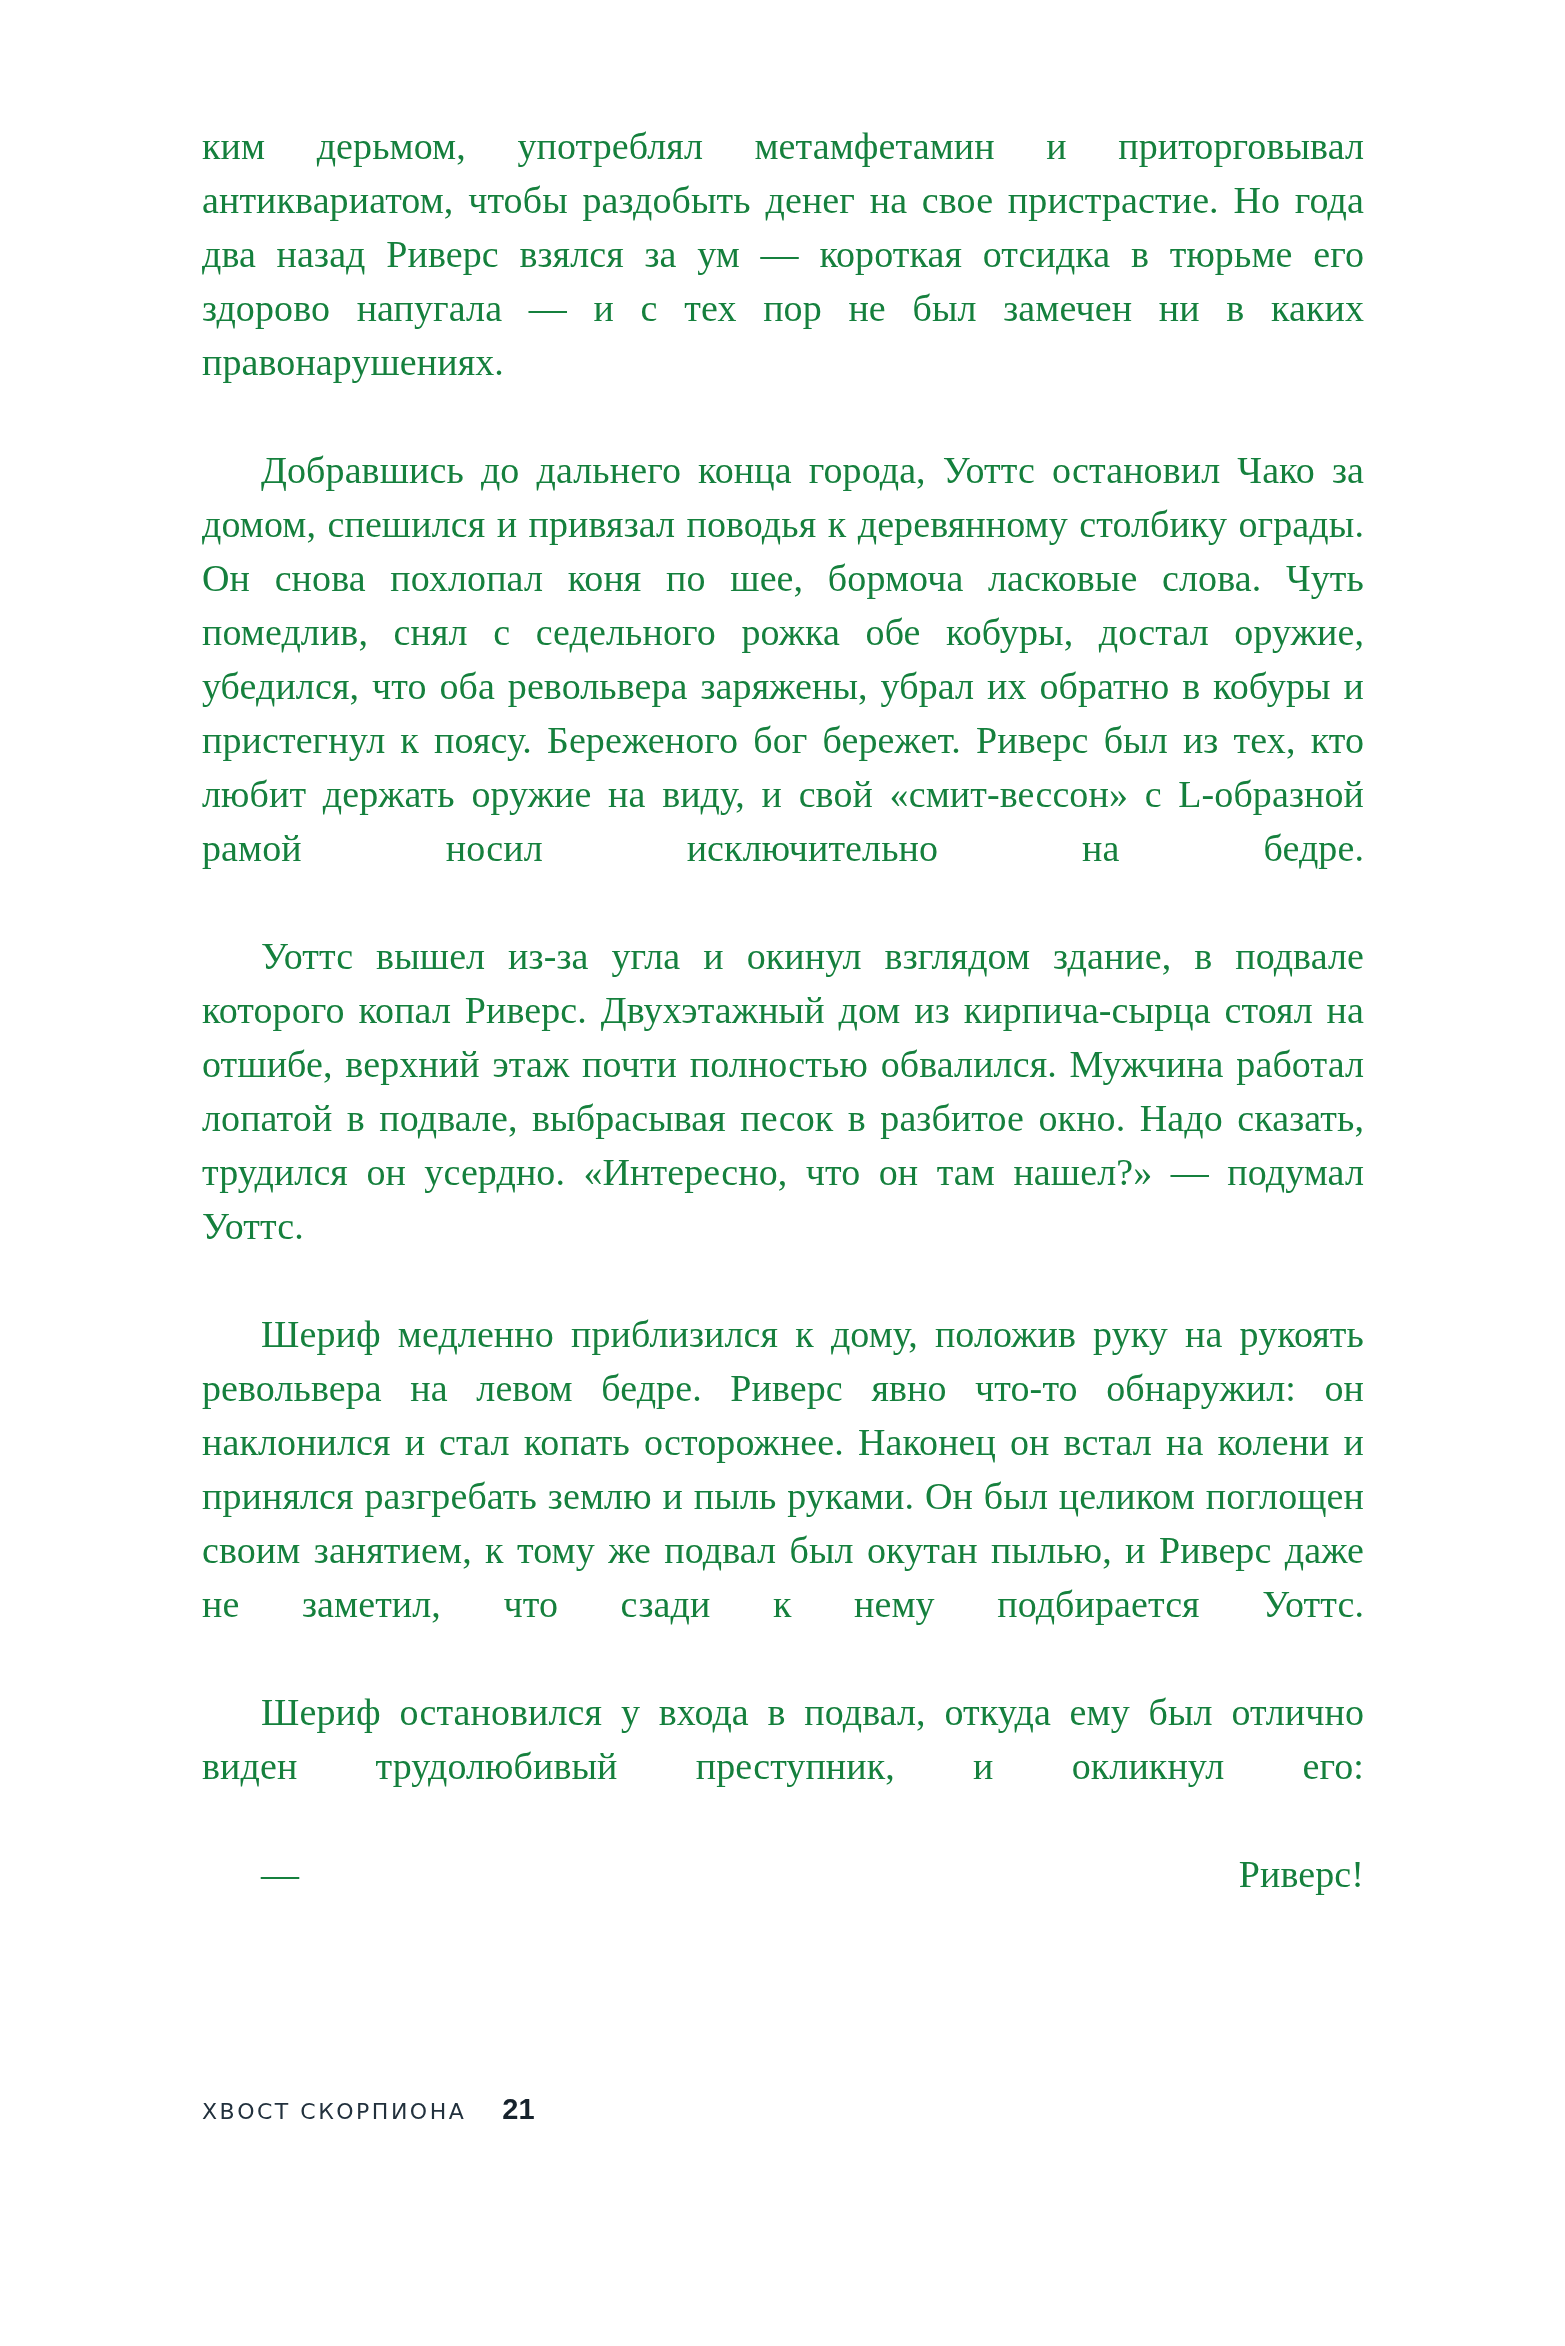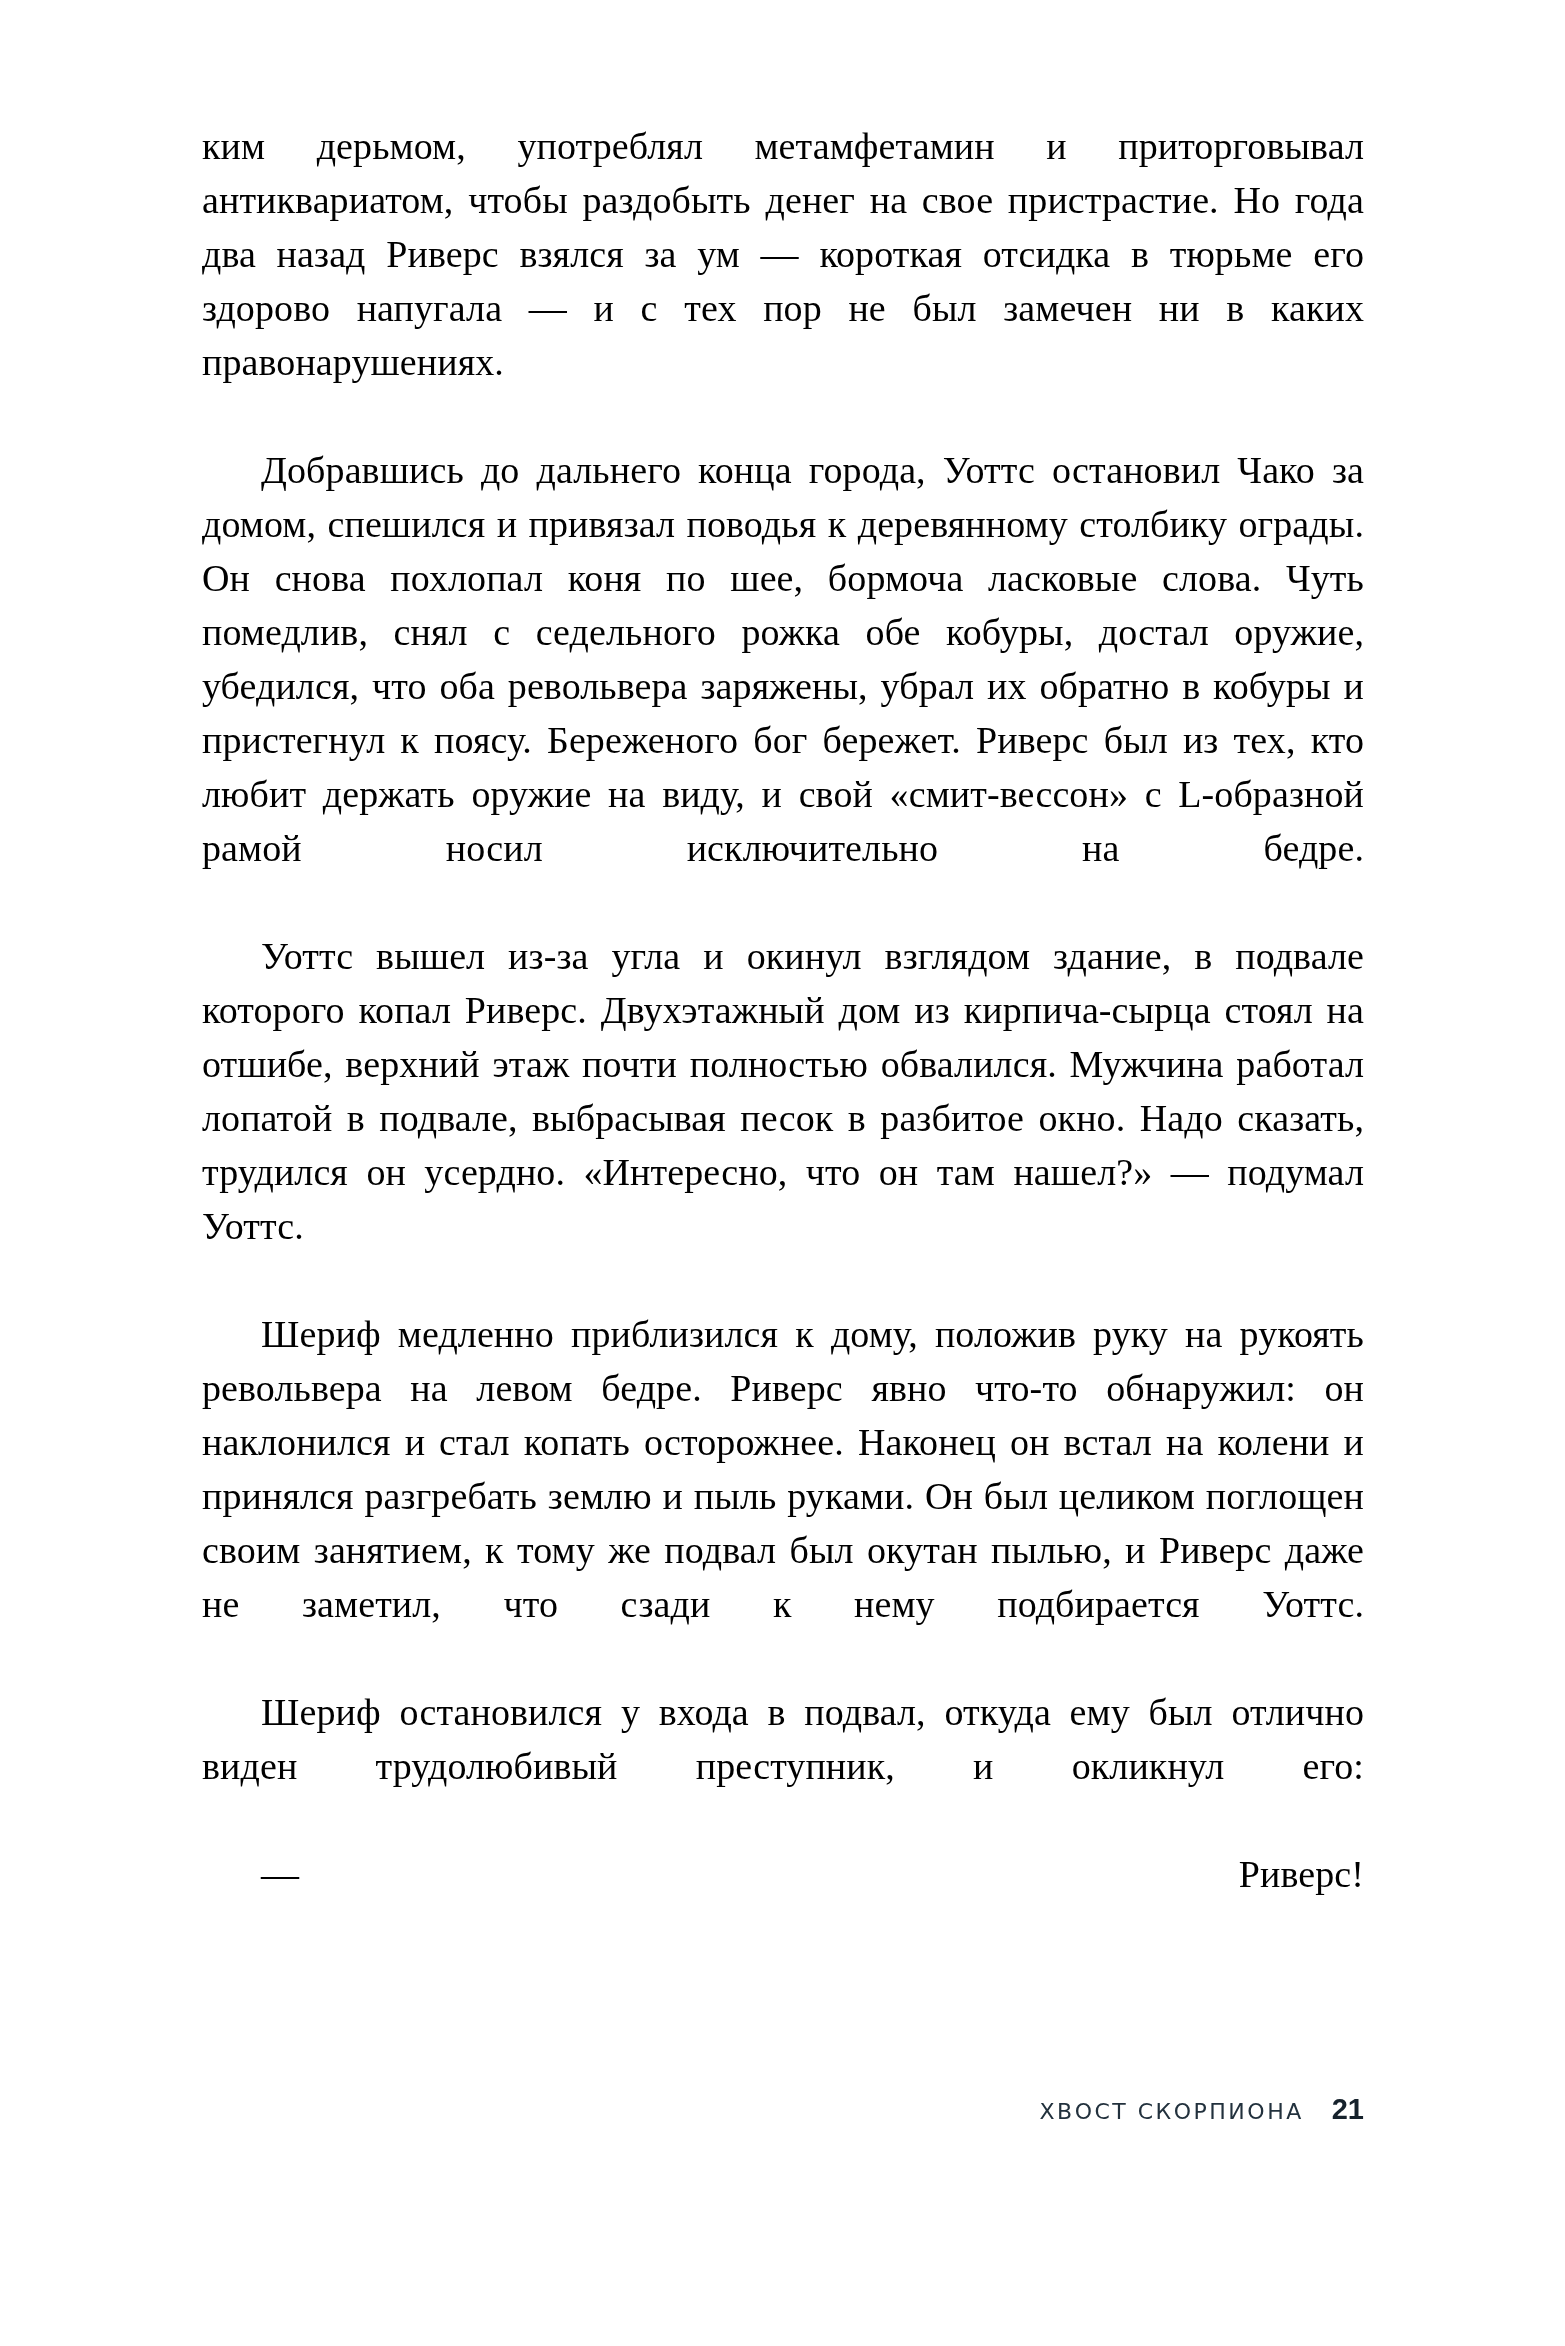--- a/index.html
+++ b/index.html
@@ -28,21 +28,21 @@
     left: 202px;
     top: 119px;
     width: 1162px;
   }
   p.para {
     margin: 0;
     font-size: 38px;
     line-height: 54px;
     text-align: justify;
     text-justify: inter-word;
-    color: #000000;
+    color: #15803d;
     letter-spacing: 0.1px;
     -webkit-hyphens: manual;
     hyphens: manual;
   }
   p.para.indent {
     text-indent: 59px;
   }
   p.para + p.para {
     margin-top: 0;
   }
@@ -52,22 +52,21 @@
     display: inline-block;
     width: 100%;
   }
   .footer {
     position: absolute;
     left: 202px;
     top: 2093px;
     width: 1162px;
     display: flex;
     align-items: baseline;
-    justify-content: flex-end;
-    gap: 28px;
+    gap: 36px;
   }
   .footer-title {
     font-family: "DejaVu Sans", sans-serif;
     font-size: 22px;
     letter-spacing: 2.5px;
     color: #22313d;
     text-transform: uppercase;
     font-weight: 400;
   }
   .footer-pageno {

